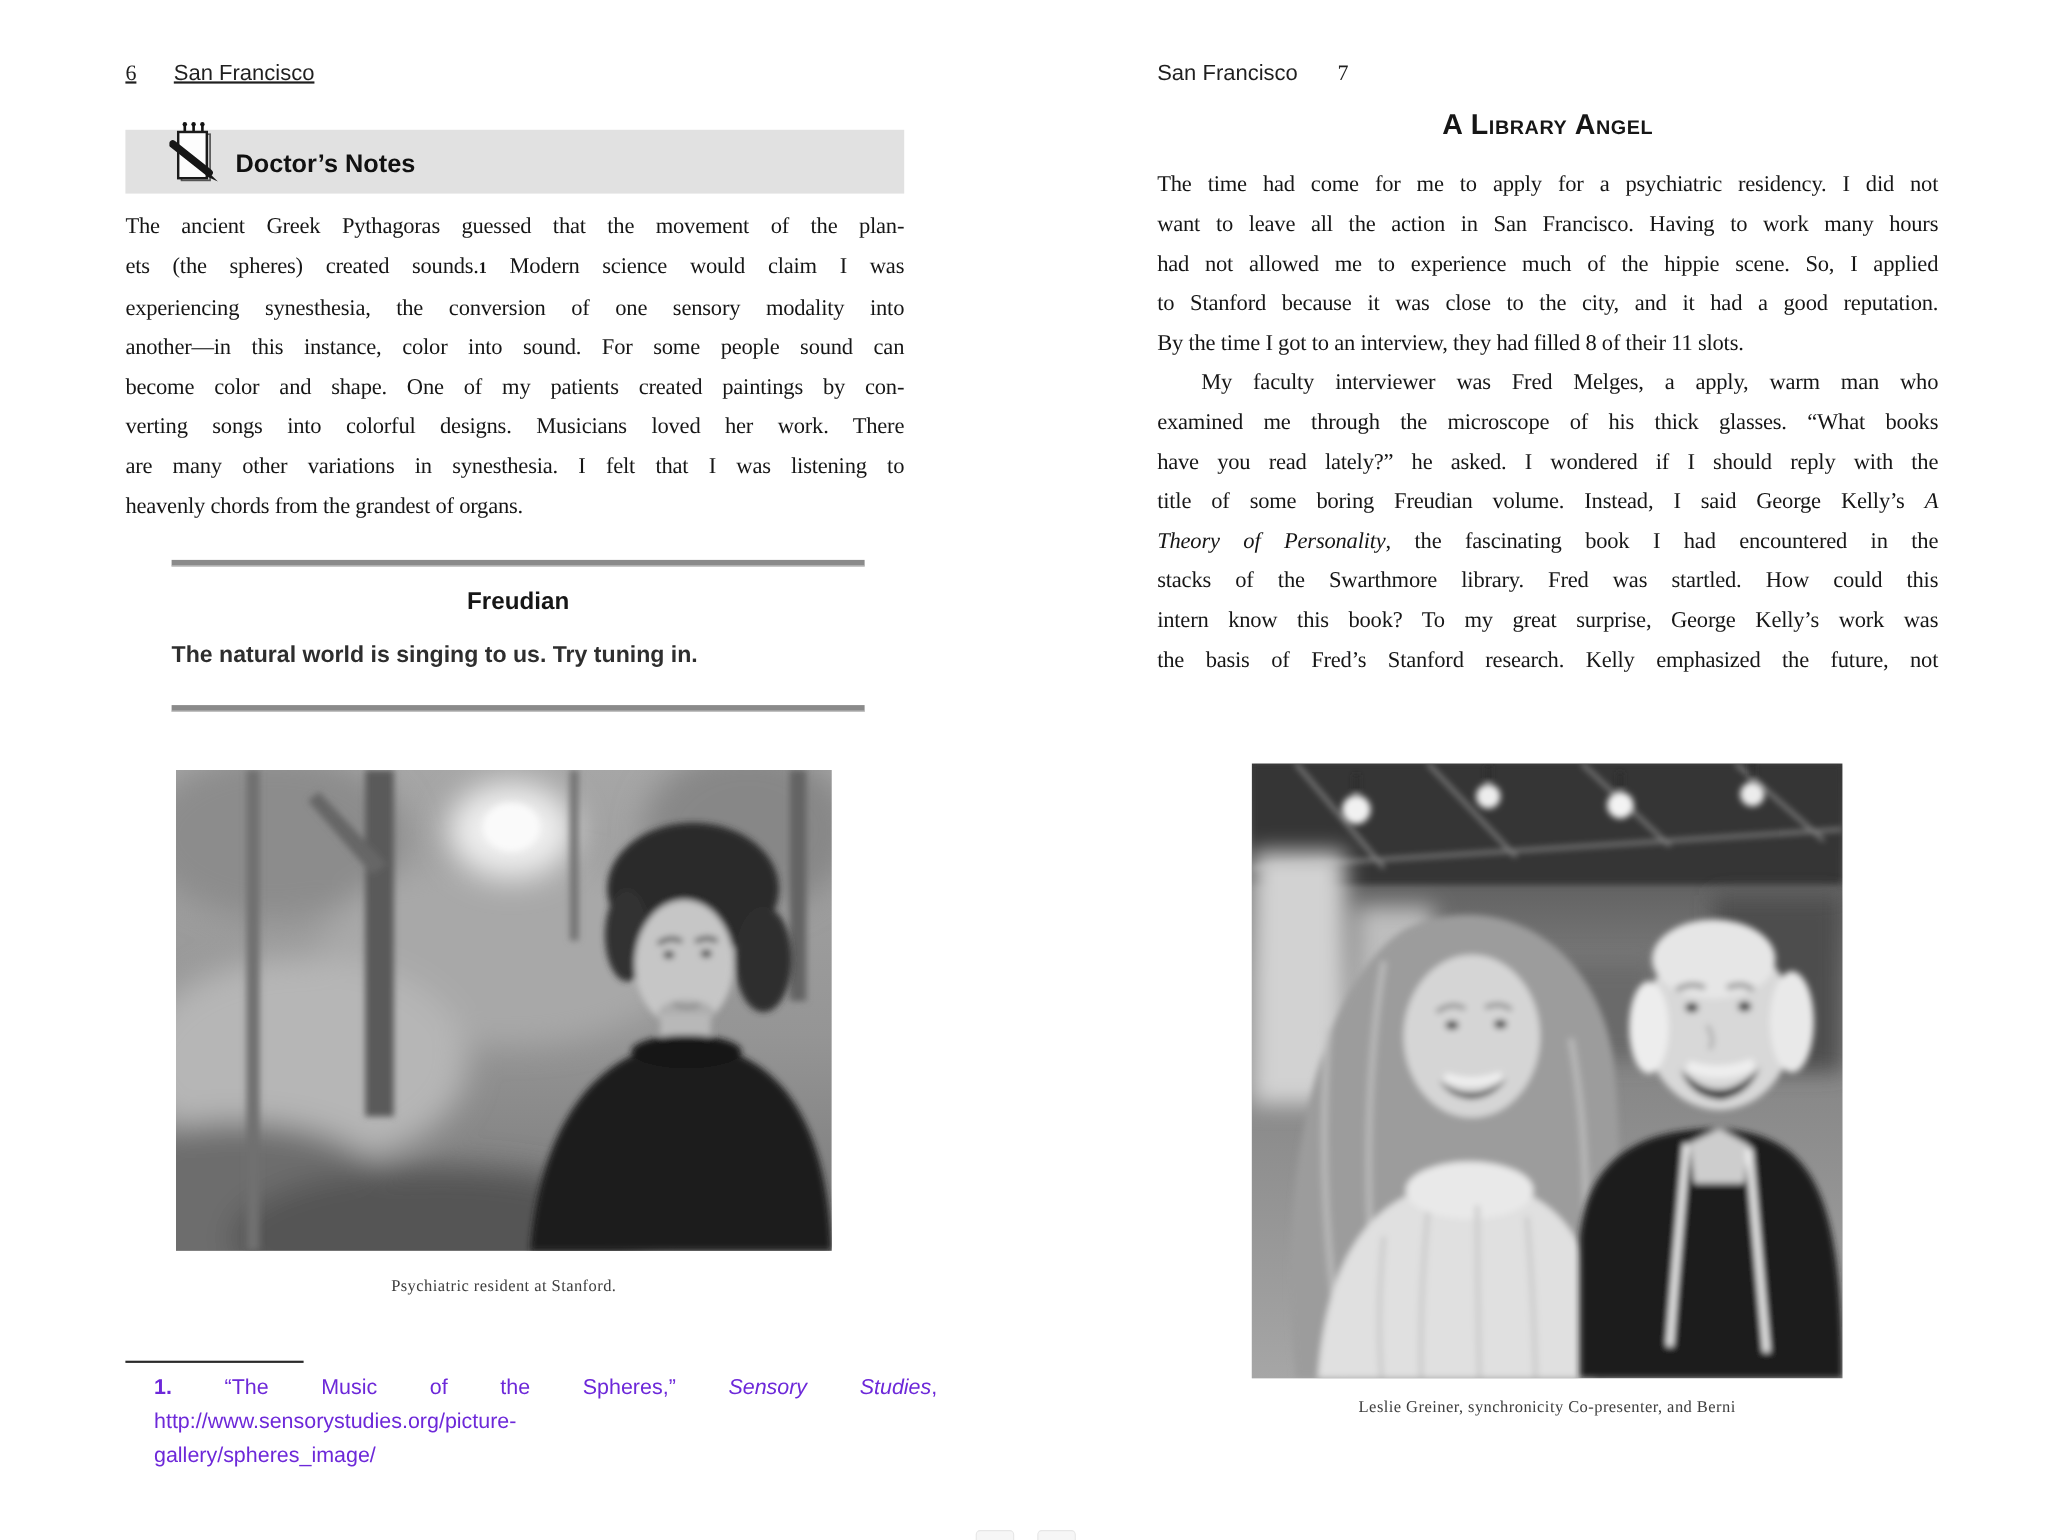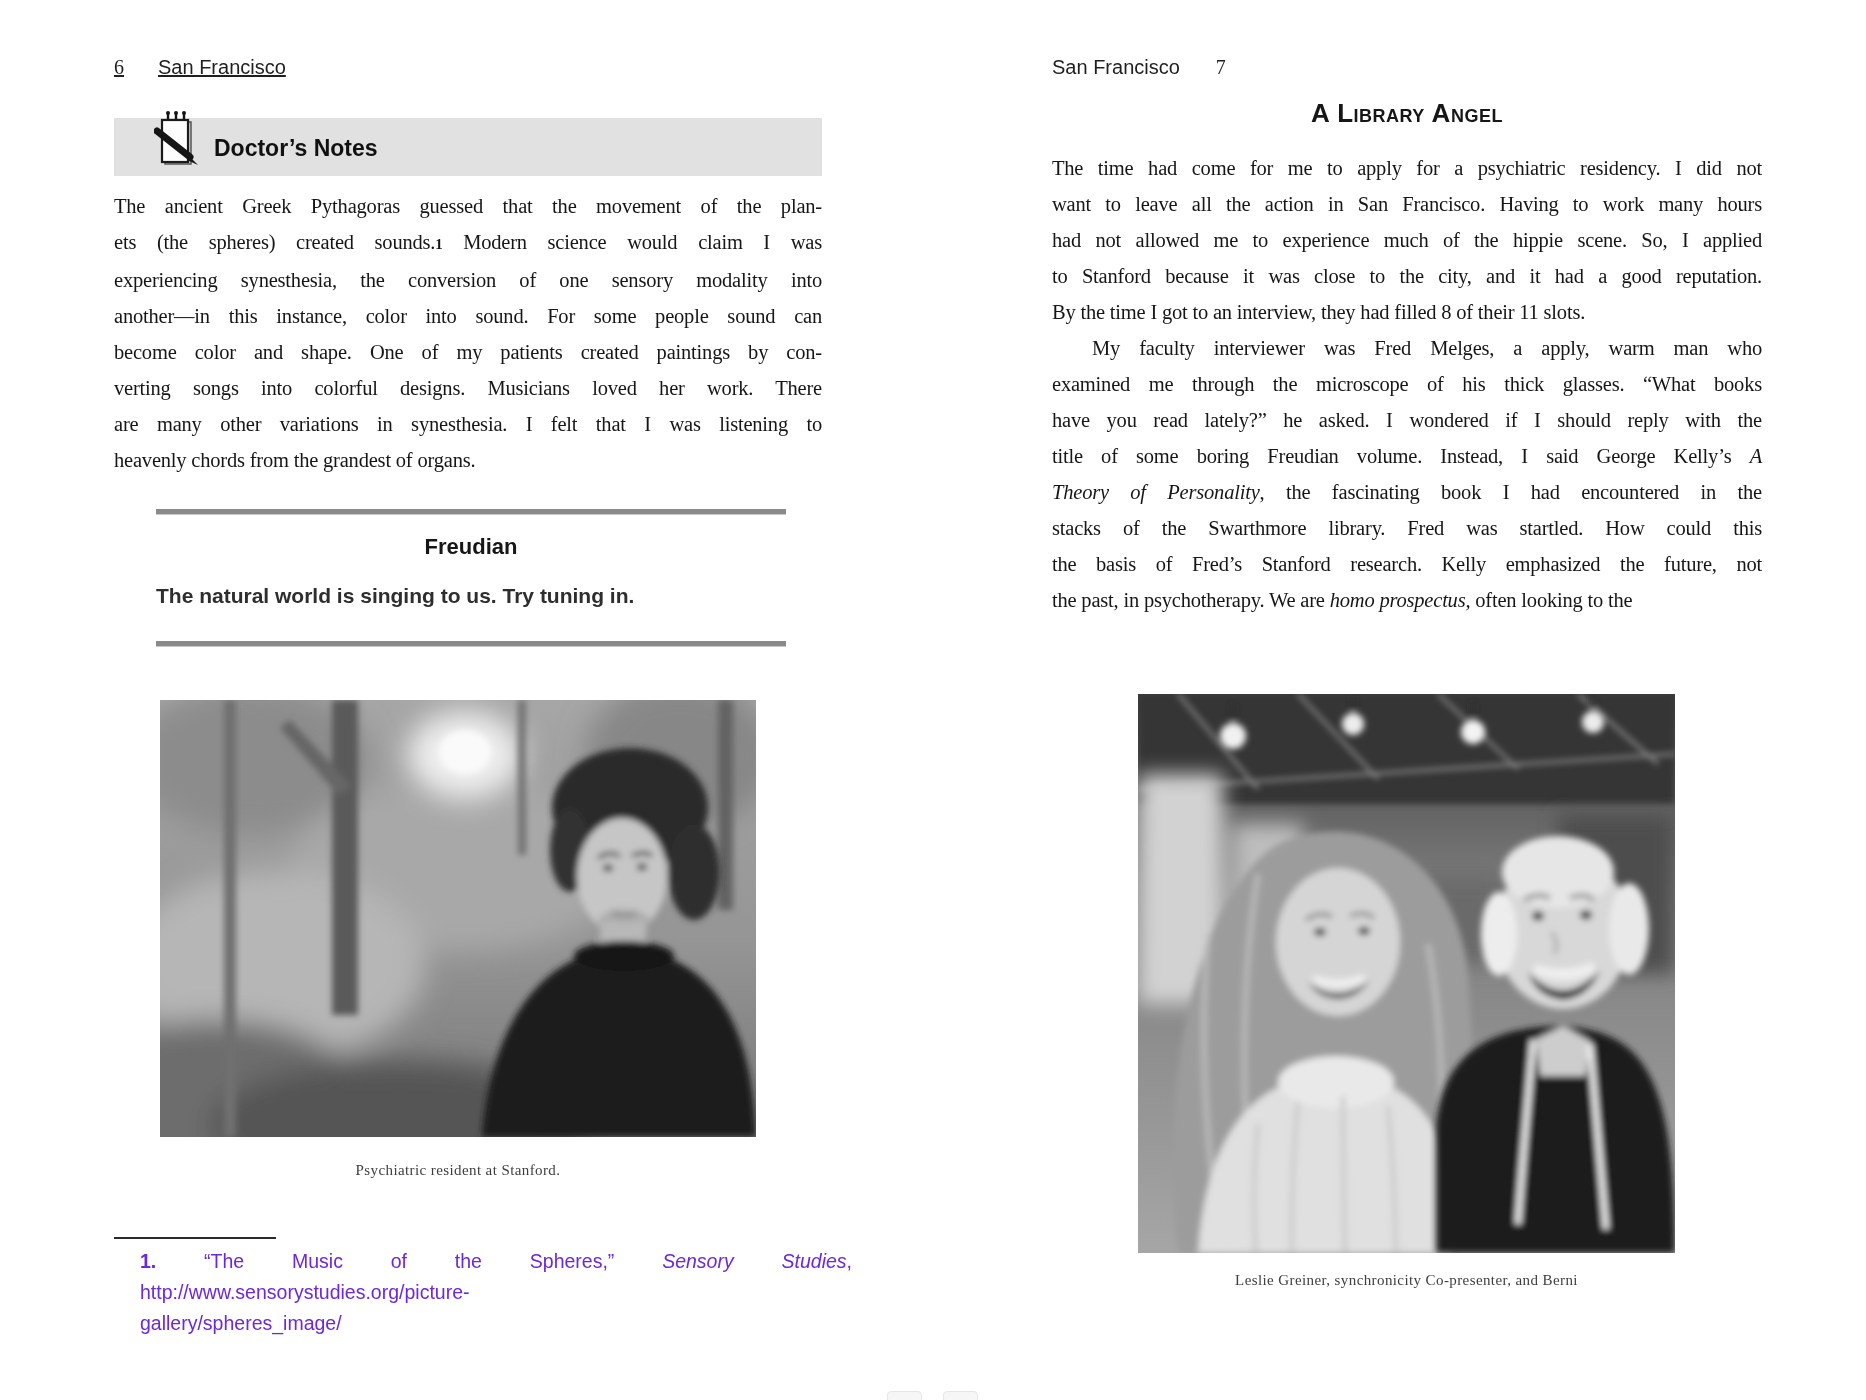--- a/index.html
+++ b/index.html
@@ -190,22 +190,22 @@
           <div class="bline"><span>to Stanford because it was close to the city, and it had a good reputation.</span></div>
           <div class="bline last"><span>By the time I got to an interview, they had filled 8 of their 11 slots.</span></div>
         </div>
       <div>
           <div class="bline indent"><span>My faculty interviewer was Fred Melges, a apply, warm man who</span></div>
           <div class="bline"><span>examined me through the microscope of his thick glasses. “What books</span></div>
           <div class="bline"><span>have you read lately?” he asked. I wondered if I should reply with the</span></div>
           <div class="bline"><span>title of some boring Freudian volume. Instead, I said George Kelly’s </span><span class="seg-i">A</span></div>
           <div class="bline"><span class="seg-i">Theory of Personality</span><span>, the fascinating book I had encountered in the</span></div>
           <div class="bline"><span>stacks of the Swarthmore library. Fred was startled. How could this</span></div>
+          <div class="bline"><span>intern know this book? To my great surprise, George Kelly’s work was</span></div>
           <div class="bline"><span>the basis of Fred’s Stanford research. Kelly emphasized the future, not</span></div>
-          <div class="bline last"><span>the past, in psychotherapy. We are </span><span class="seg-i">homo prospectus,</span><span> often looking to the</span></div>
         </div>
     </div>
 
     <figure class="photo right-photo">
       <svg viewBox="0 0 537 559" preserveAspectRatio="none">
         <defs>
           <linearGradient id="rpbg" x1="0" y1="0" x2="0" y2="1">
             <stop offset="0" stop-color="#3f3f3f"></stop>
               <stop offset="0.35" stop-color="#7d7d7d"></stop>
               <stop offset="1" stop-color="#a6a6a6"></stop>

